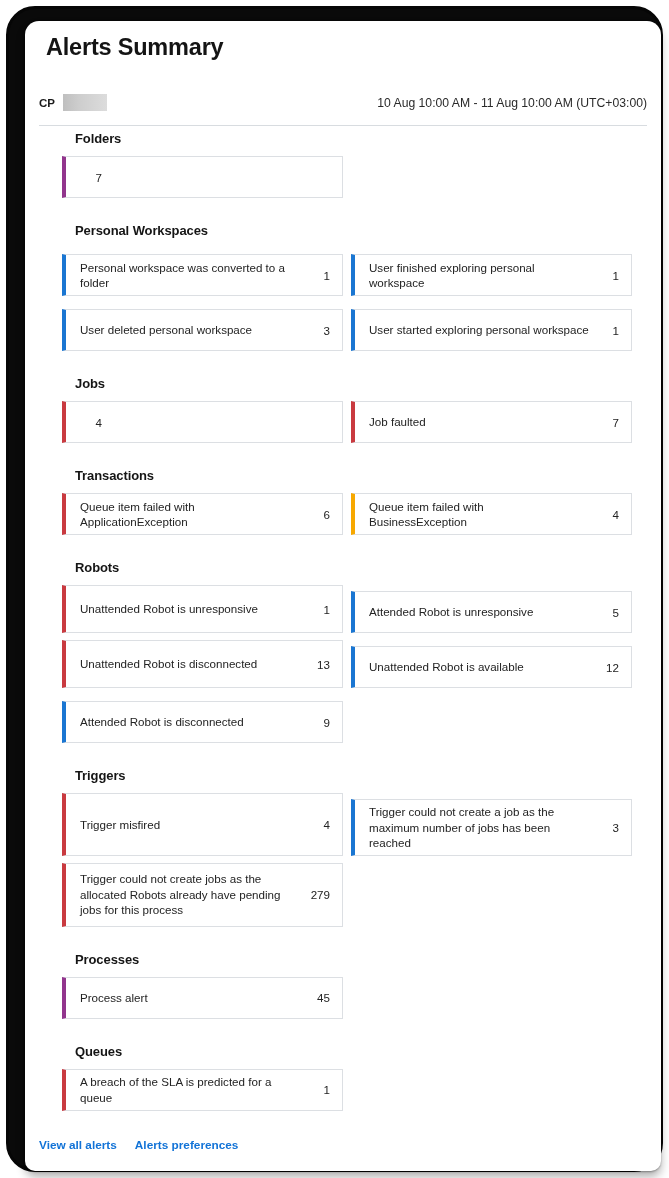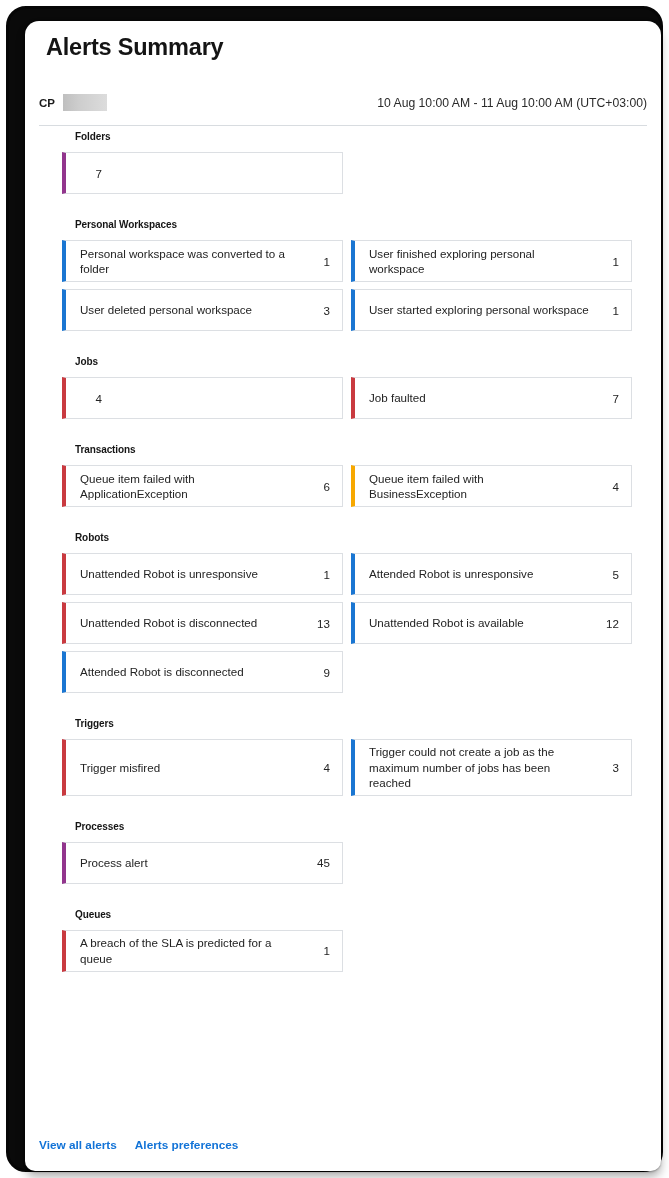--- a/index.html
+++ b/index.html
@@ -13,21 +13,21 @@
   }
 
   
   #outer-frame {
     position: absolute;
     left: 6px;
     top: 6px;
     width: 657px;
     height: 1166px;
     border: 3px solid #060606;
-    border-radius: 20px;
+    border-radius: 29px;
     background: #0a0a0a;
   }
 
   #page-card {
     position: absolute;
     left: 16px;
     top: 12px;
     width: 636px;
     height: 1150px;
     background: #ffffff;
@@ -97,21 +97,21 @@
   #sections {
     position: absolute;
     left: 0;
     top: 110px;
     width: 636px;
   }
 
   .section { position: relative; }
 
   .section-title {
-    font-size: 10px;
+    font-size: 13px;
     font-weight: bold;
     color: #151515;
     margin: 0 0 10px 37px;
     letter-spacing: -0.1px;
     padding-left: 13px;
   }
 
   .cards {
     position: relative;
     margin-left: 37px;
@@ -128,21 +128,21 @@
     border: 1px solid #dcdfe3;
     border-left: 4px solid #cb3b42;
     display: flex;
     align-items: center;
     padding: 4px 12px 4px 14px;
   }
   .card.h3 { min-height: 64px; }
   .card.h2 { min-height: 52px; }
 
   .card.accent-red    { border-left-color: #c93a40; }
-  .card.accent-blue   { border-left-color: #1a76d2; }
+  .card.accent-blue   { border-left-color: #1a76d2; margin-top: 6px; }
   .card.accent-purple { border-left-color: #92358d; }
   .card.accent-orange { border-left-color: #f7a800; gap: 45px; }
 
   .card-spacer {
     width: 281px;
     border: none;
     background: transparent;
   }
 
   .card-label {
@@ -300,20 +300,27 @@
             <div class="card-row">
               <div class="card accent-red h2">
                 <div class="card-label">Trigger misfired</div>
                 <div class="card-count">4</div>
               </div>
               <div class="card accent-blue h2">
                 <div class="card-label">Trigger could not create a job as the maximum number of jobs has been reached</div>
                 <div class="card-count">3</div>
               </div>
             </div>
+            <div class="card-row">
+              <div class="card accent-red h3">
+                <div class="card-label">Trigger could not create jobs as the allocated Robots already have pending jobs for this process</div>
+                <div class="card-count">279</div>
+              </div>
+              <div class="card-spacer"></div>
+            </div>
           </div>
         </div>
         <div class="section">
           <div class="section-title">Processes</div>
           <div class="cards">
             <div class="card-row">
               <div class="card accent-purple">
                 <div class="card-label">Process alert</div>
                 <div class="card-count">45</div>
               </div>

